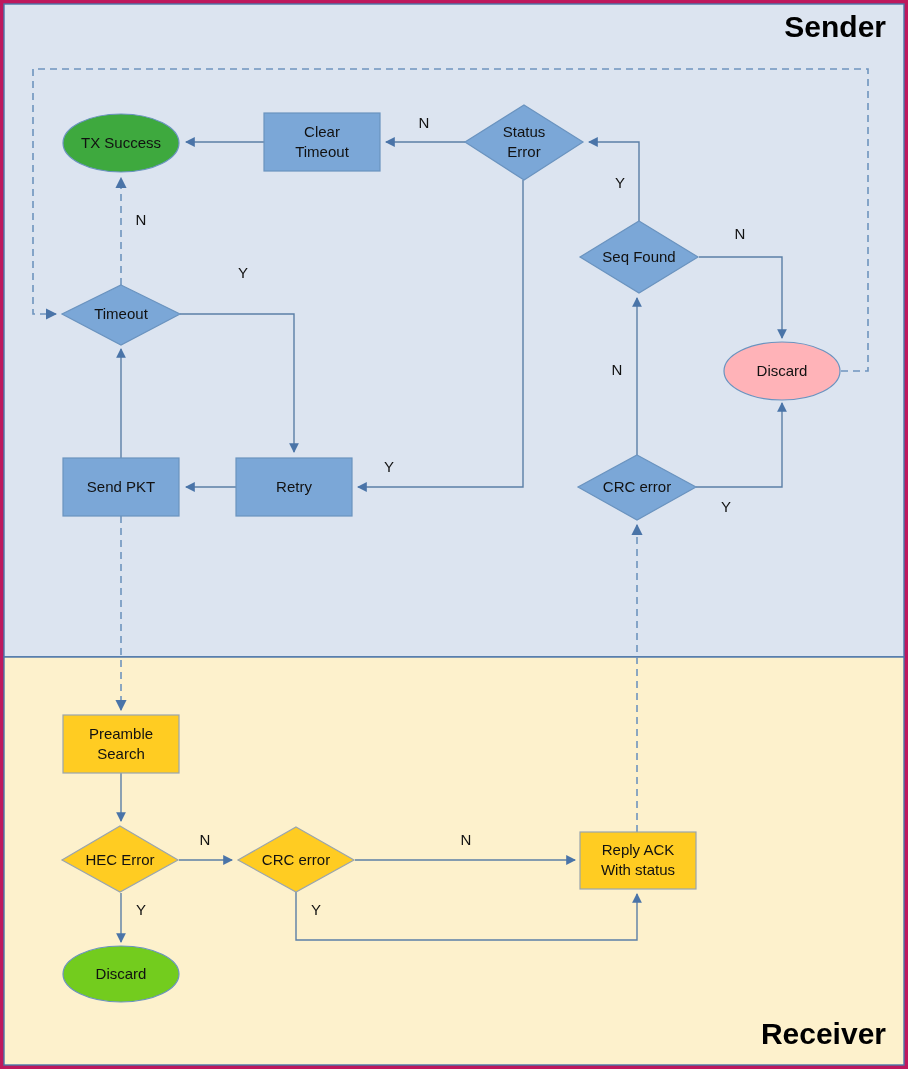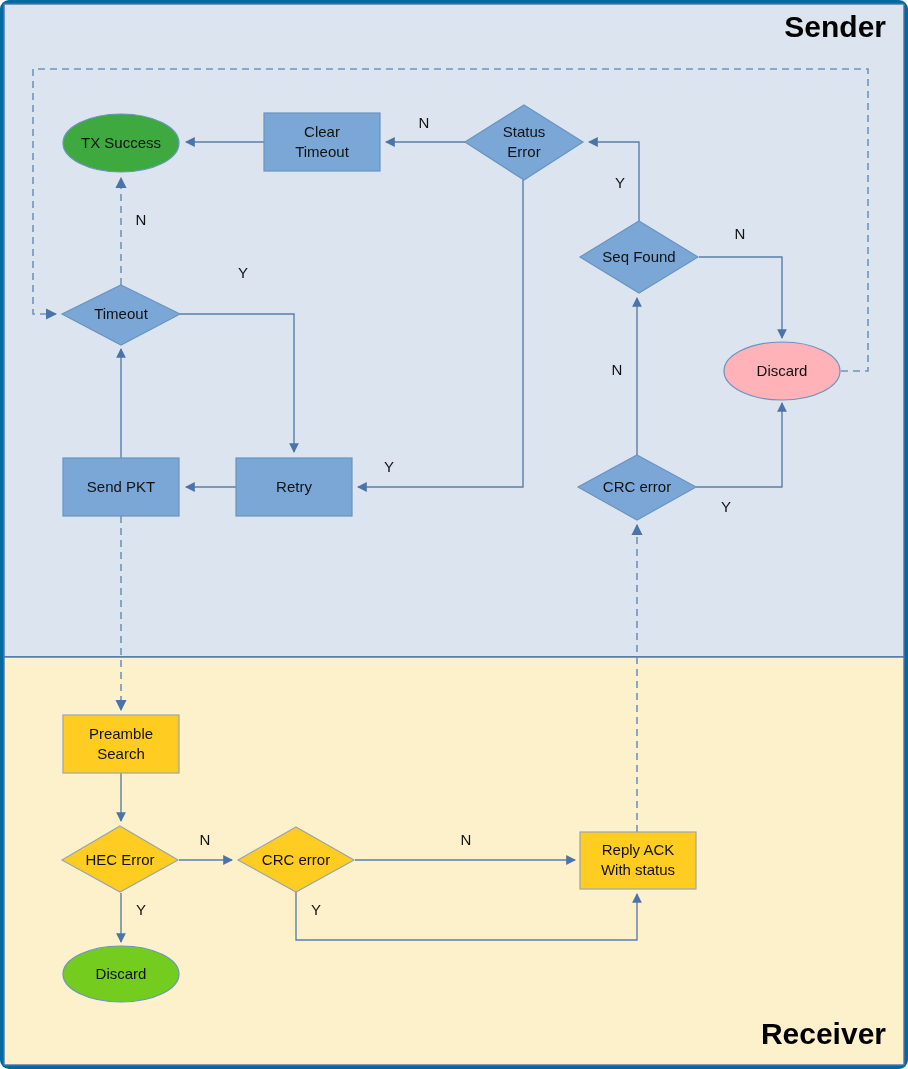--- a/index.html
+++ b/index.html
@@ -6,22 +6,21 @@
     margin: 0;
     padding: 0;
     background: #ffffff;
     font-family: "Liberation Sans", sans-serif;
   }
   #stage {
     position: relative;
     width: 908px;
     height: 1069px;
     overflow: hidden;
-    background: #0369a1;
-    border-radius: 9px;
+    background: #be185d;
   }
   svg#diagram {
     position: absolute;
     left: 0;
     top: 0;
     width: 908px;
     height: 1069px;
     display: block;
   }
   .node-label {

